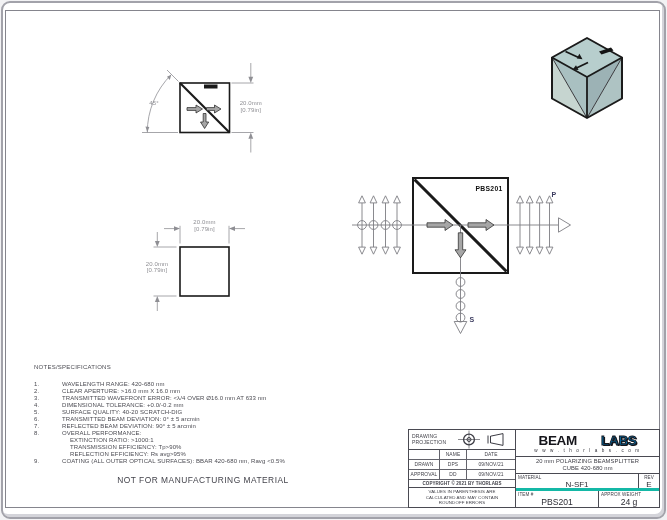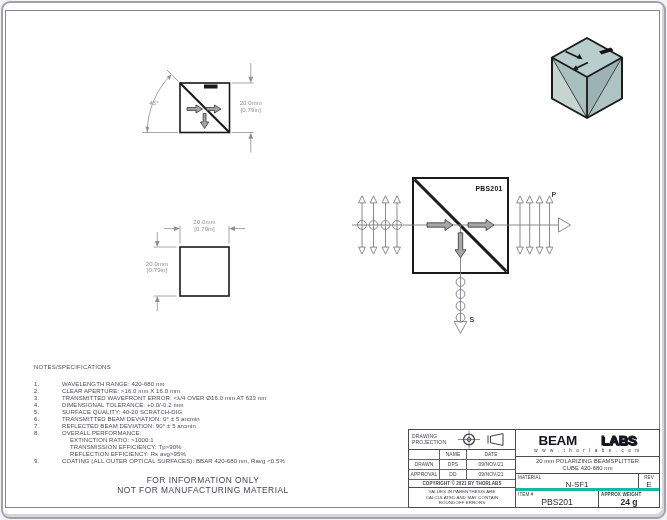--- a/index.html
+++ b/index.html
@@ -35,34 +35,34 @@
                  display:flex; align-items:center; justify-content:center; font-size:4.9px; letter-spacing:.1px; }
   .names .cell:nth-child(3n) { border-right:none; }
   .copy-row { height:9px; border-bottom:1px solid #4a4a52; display:flex; align-items:center;
               justify-content:center; font-size:4.5px; font-weight:bold; letter-spacing:.1px; }
   .disc-row { flex:1; display:flex; align-items:center; justify-content:center; text-align:center;
               font-size:4.4px; line-height:1.3; padding:1px 4px; letter-spacing:.1px; }
   .tb-right { flex:1; display:flex; flex-direction:column; }
   .logo-row { height:27px; border-bottom:1px solid #4a4a52; display:flex; flex-direction:column;
               align-items:center; justify-content:center; }
   .logo { font-size:13.5px; font-weight:800; letter-spacing:-.3px; line-height:13px; color:#15151b; }
-  .logo .labs { color:#0f172a; -webkit-text-stroke:.9px #15151b; text-shadow:1.2px 1.2px 0 #15151b;margin-left:24px; }
+  .logo .labs { color:#0369a1; -webkit-text-stroke:.9px #15151b; text-shadow:1.2px 1.2px 0 #15151b;margin-left:24px; }
   .web { font-size:4.6px; letter-spacing:1.6px; color:#33333b; margin-top:1px; }
   .title-row { height:17px; border-bottom:1px solid #4a4a52; display:flex; flex-direction:column;
                align-items:center; justify-content:center; font-size:5.8px; line-height:7px; letter-spacing:.1px; }
   .mat-row { height:17px; border-bottom:3px solid #14b8a6; display:flex; }
   .mat-cell { flex:1; position:relative; border-right:1px solid #4a4a52; }
   .rev-cell { width:20px; flex:0 0 20px; position:relative; }
   .mini-label { position:absolute; left:2px; top:1px; font-size:4.6px; letter-spacing:.1px; }
   .mini-label.ctr { left:0; right:0; text-align:center; }
   .cell-value { position:absolute; left:0; right:0; top:6px; bottom:0; display:flex;
                 align-items:center; justify-content:center; font-size:8px; color:#2c2c34; }
   .item-row { flex:1; display:flex; }
   .item-cell { flex:1; position:relative; border-right:1px solid #4a4a52; }
-  .weight-cell { width:60px; flex:0 0 60px; position:relative;font-weight:bold; }
+  .weight-cell { width:60px; flex:0 0 60px; position:relative; }
   .item-row .cell-value { font-size:8.6px; }
   
   .ink { stroke:#1a1a1a; }
   .dim { stroke:#8f8f94; stroke-width:.8; fill:none; }
   .dimtxt { font-size:6px; fill:#8f8f94; letter-spacing:.1px; }
   .beam { stroke:#7d7d82; stroke-width:.9; fill:none; }
   .beamhead { fill:#ffffff; stroke:#7d7d82; stroke-width:.9; }
   .solidarrow { fill:#a6a6a6; stroke:#2a2a2a; stroke-width:.75; }
   .pollab { font-size:7px; font-weight:bold; fill:#3c3c60; }
 </style>
@@ -252,21 +252,20 @@
     <div class="sub">EXTINCTION RATIO: &gt;1000:1</div>
     <div class="sub">TRANSMISSION EFFICIENCY: Tp&gt;90%</div>
     <div class="sub">REFLECTION EFFICIENCY: Rs avg&gt;95%</div>
     <div class="nrow">
         <span class="num">9.</span>
         <span>COATING (ALL OUTER OPTICAL SURFACES): BBAR 420-680 nm, Ravg &lt;0.5%</span>
       </div>
   </div>
 
   <div id="info">
-    <div>FOR INFORMATION ONLY</div>
     <div>NOT FOR MANUFACTURING MATERIAL</div>
   </div>
 
   <div id="tb">
     <div class="tb-left">
       <div class="proj-row">
         <div class="proj-label">DRAWING PROJECTION</div>
         <svg width="56" height="19" viewBox="0 0 56 19">
           <g stroke="#3c3c44" fill="none">
             <line x1="3" y1="9.5" x2="25" y2="9.5" stroke-width=".6"></line>

